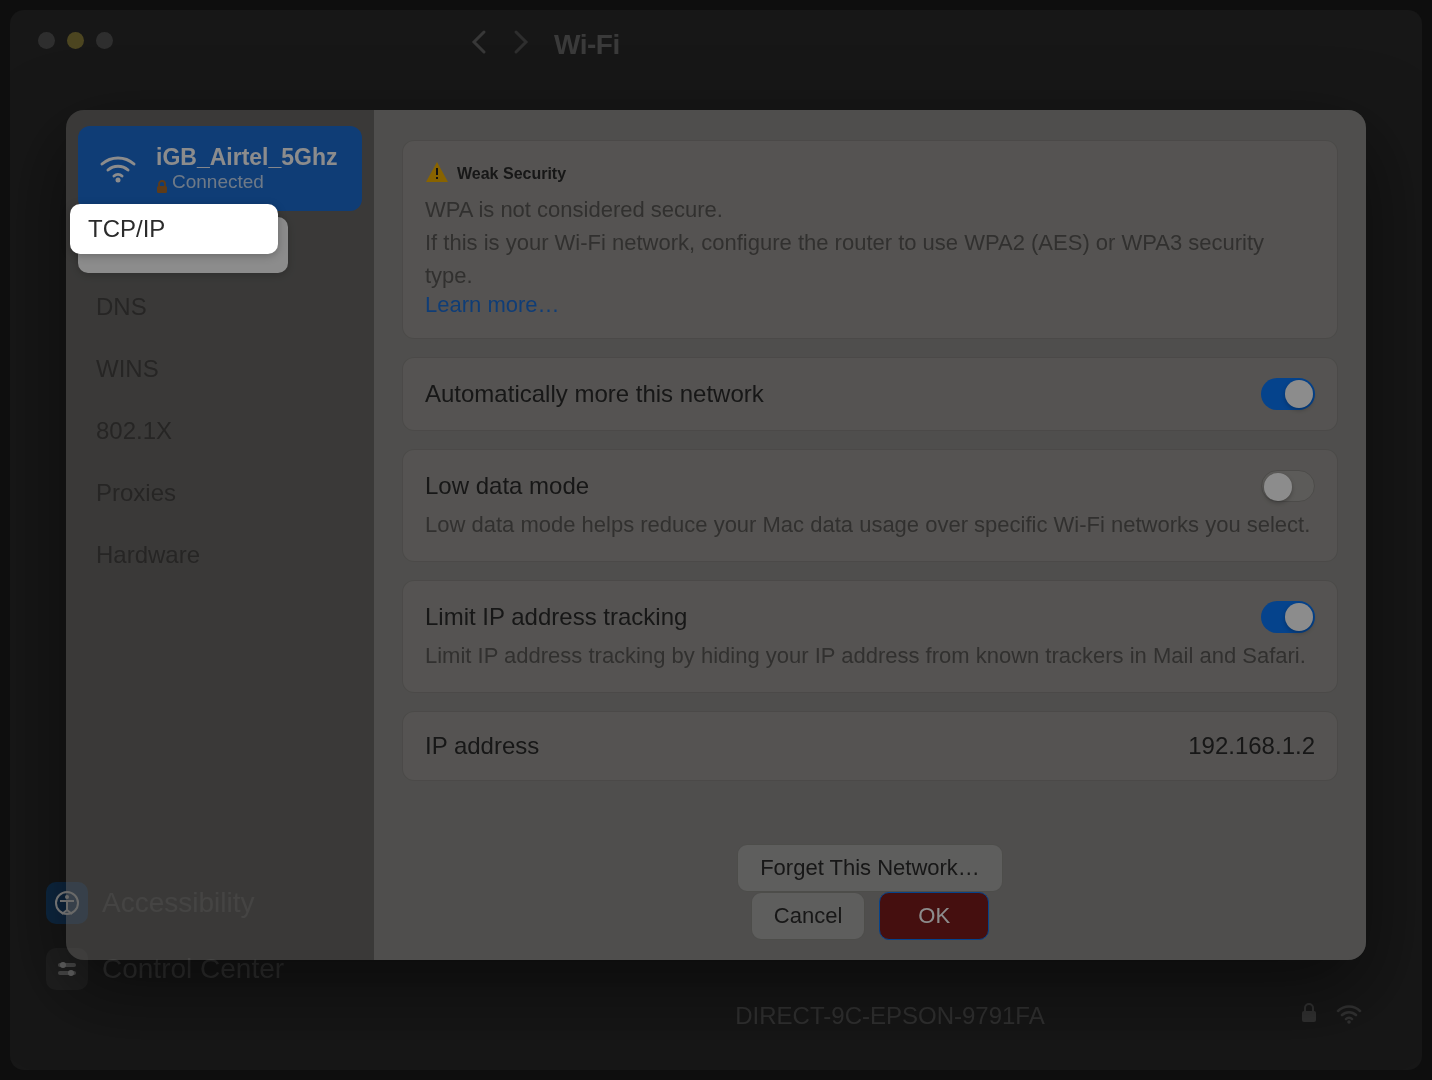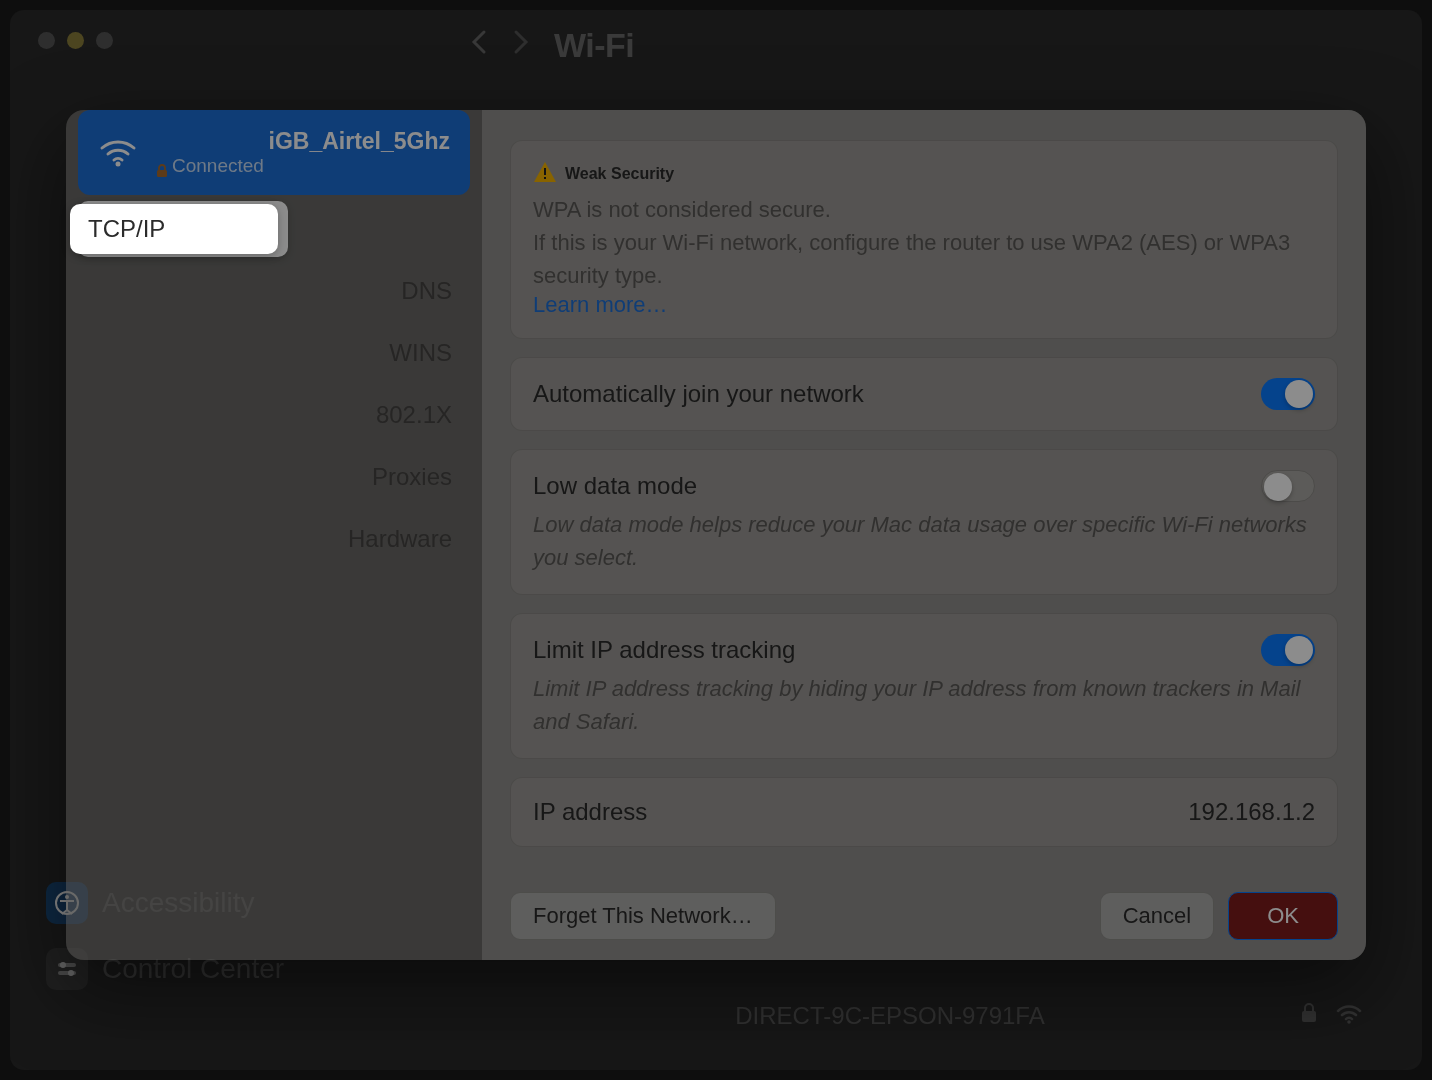--- a/index.html
+++ b/index.html
@@ -53,21 +53,21 @@
       gap: 24px;
       padding-left: 20px;
     }
     .nav-arrow {
       color: #666;
       font-size: 26px;
       font-weight: 300;
     }
     .header-title {
       color: #6b6b6b;
-      font-size: 34px;
+      font-size: 28px;
       font-weight: 700;
       letter-spacing: -0.5px;
     }
     .bg-sidebar {
       position: absolute;
       left: 28px;
       top: 120px;
       width: 380px;
       bottom: 0;
     }
@@ -114,26 +114,25 @@
       left: 56px;
       right: 56px;
       height: 850px;
       background: rgba(150, 148, 145, 0.6);
       border-radius: 18px;
       display: flex;
       box-shadow: 0 30px 80px rgba(0,0,0,0.5);
       overflow: hidden;
     }
     .modal-sidebar {
-      width: 416px;
-      padding: 0 12px;
+      width: 308px;
+      padding: 16px 12px;
       display: flex;
       flex-direction: column;
       gap: 6px;
-      text-align: right;
     }
     .network-header {
       background: #1d6fd8;
       border-radius: 12px;
       padding: 18px 20px;
       display: flex;
       align-items: center;
       gap: 18px;
     }
     .wifi-icon-tile {
@@ -218,21 +217,20 @@
     }
     .row-title {
       color: #2b2b2b;
       font-size: 24px;
     }
     .row-desc {
       color: #5a5856;
       font-size: 22px;
       line-height: 1.5;
       margin-top: 6px;
-      font-style: italic;
     }
     .row-value {
       color: #2b2b2b;
       font-size: 24px;
     }
     .toggle {
       width: 54px;
       height: 32px;
       border-radius: 16px;
       position: relative;
@@ -250,20 +248,21 @@
       box-shadow: 0 2px 4px rgba(0,0,0,0.25);
     }
     .toggle.on .toggle-knob { right: 2px; }
     .toggle.off .toggle-knob { left: 2px; }
     .footer-row {
       display: flex;
       justify-content: space-between;
       align-items: center;
       margin-top: auto;
       padding-top: 20px;
+      flex-direction: column;
     }
     .footer-right {
       display: flex;
       gap: 14px;
     }
     .btn {
       font-size: 22px;
       padding: 10px 22px;
       border-radius: 10px;
       border: 1px solid rgba(120,118,115,0.6);
@@ -412,21 +411,21 @@
           </span>
           <span class="warn-title">Weak Security</span>
         </div>
         <div class="warn-text">WPA is not considered secure.</div>
         <div class="warn-text">If this is your Wi-Fi network, configure the router to use WPA2 (AES) or WPA3 security type.</div>
         <div class="learn-more">Learn more…</div>
       </div>
 
       <div class="section">
         <div class="row">
-          <span class="row-title">Automatically join your network</span>
+          <span class="row-title">Automatically more this network</span>
           <div class="toggle on">
               <div class="toggle-knob"></div>
             </div>
         </div>
       </div>
 
       <div class="section">
         <div class="row">
           <span class="row-title">Low data mode</span>
           <div class="toggle off">

